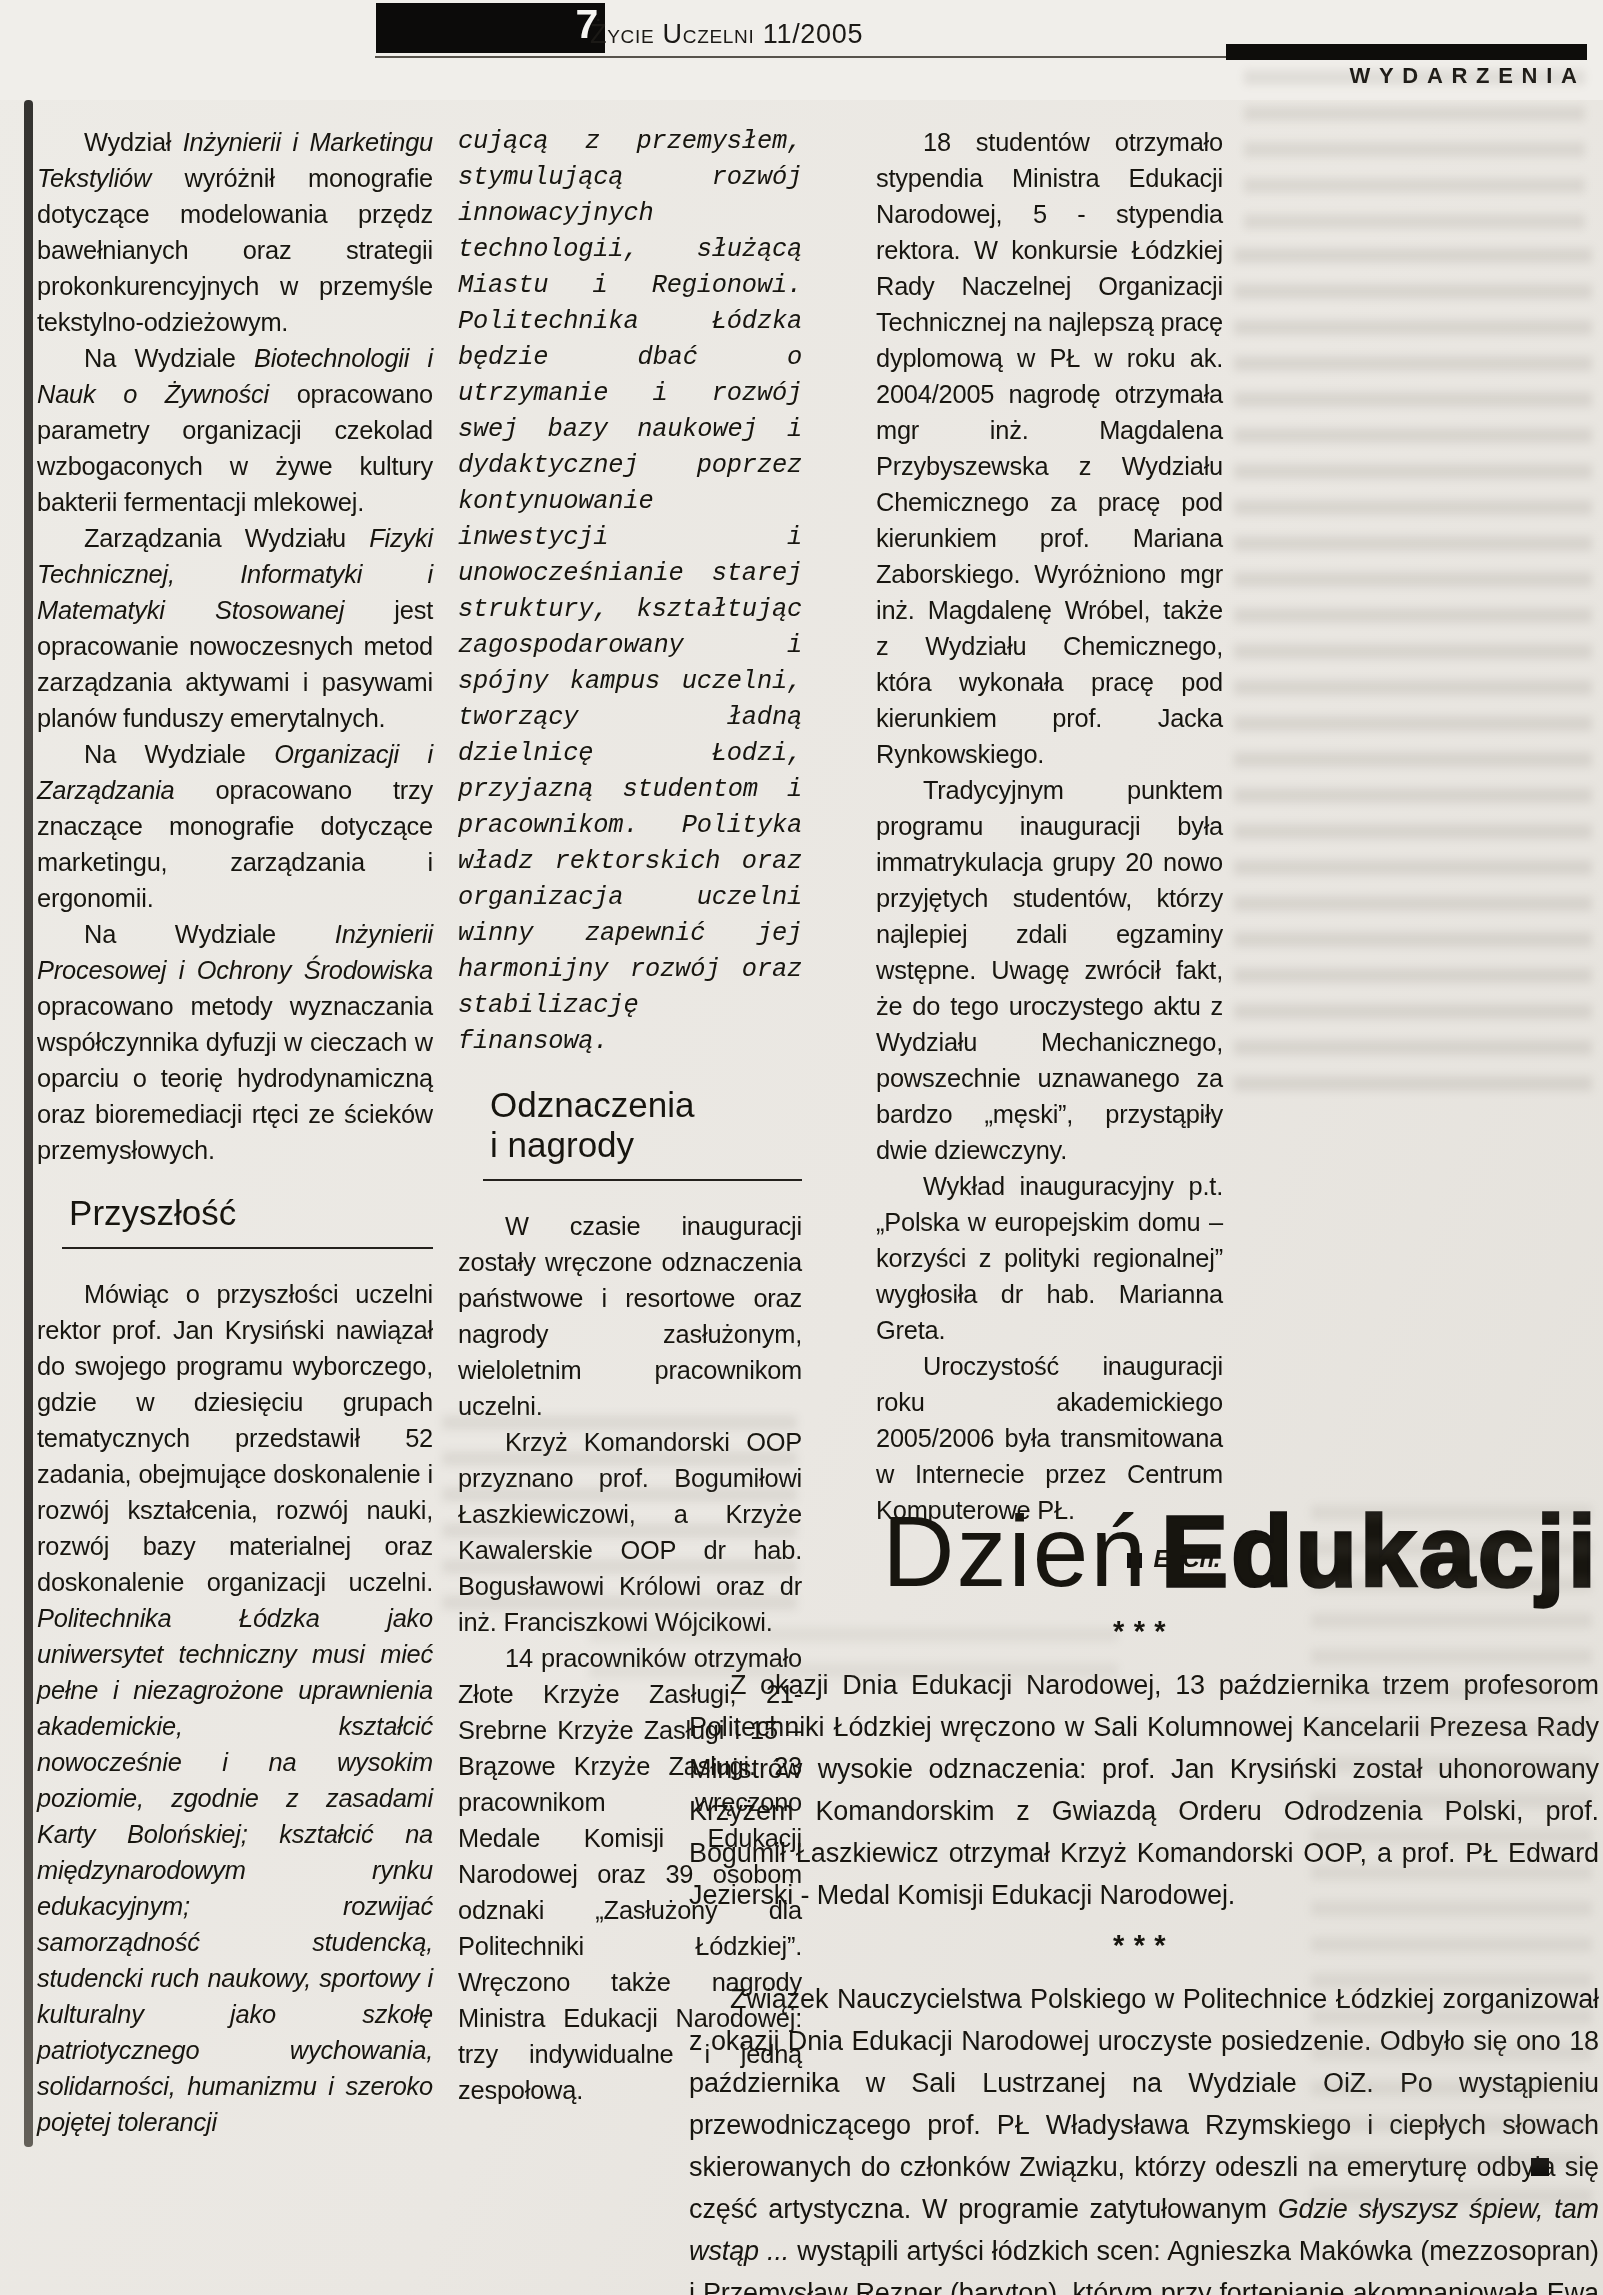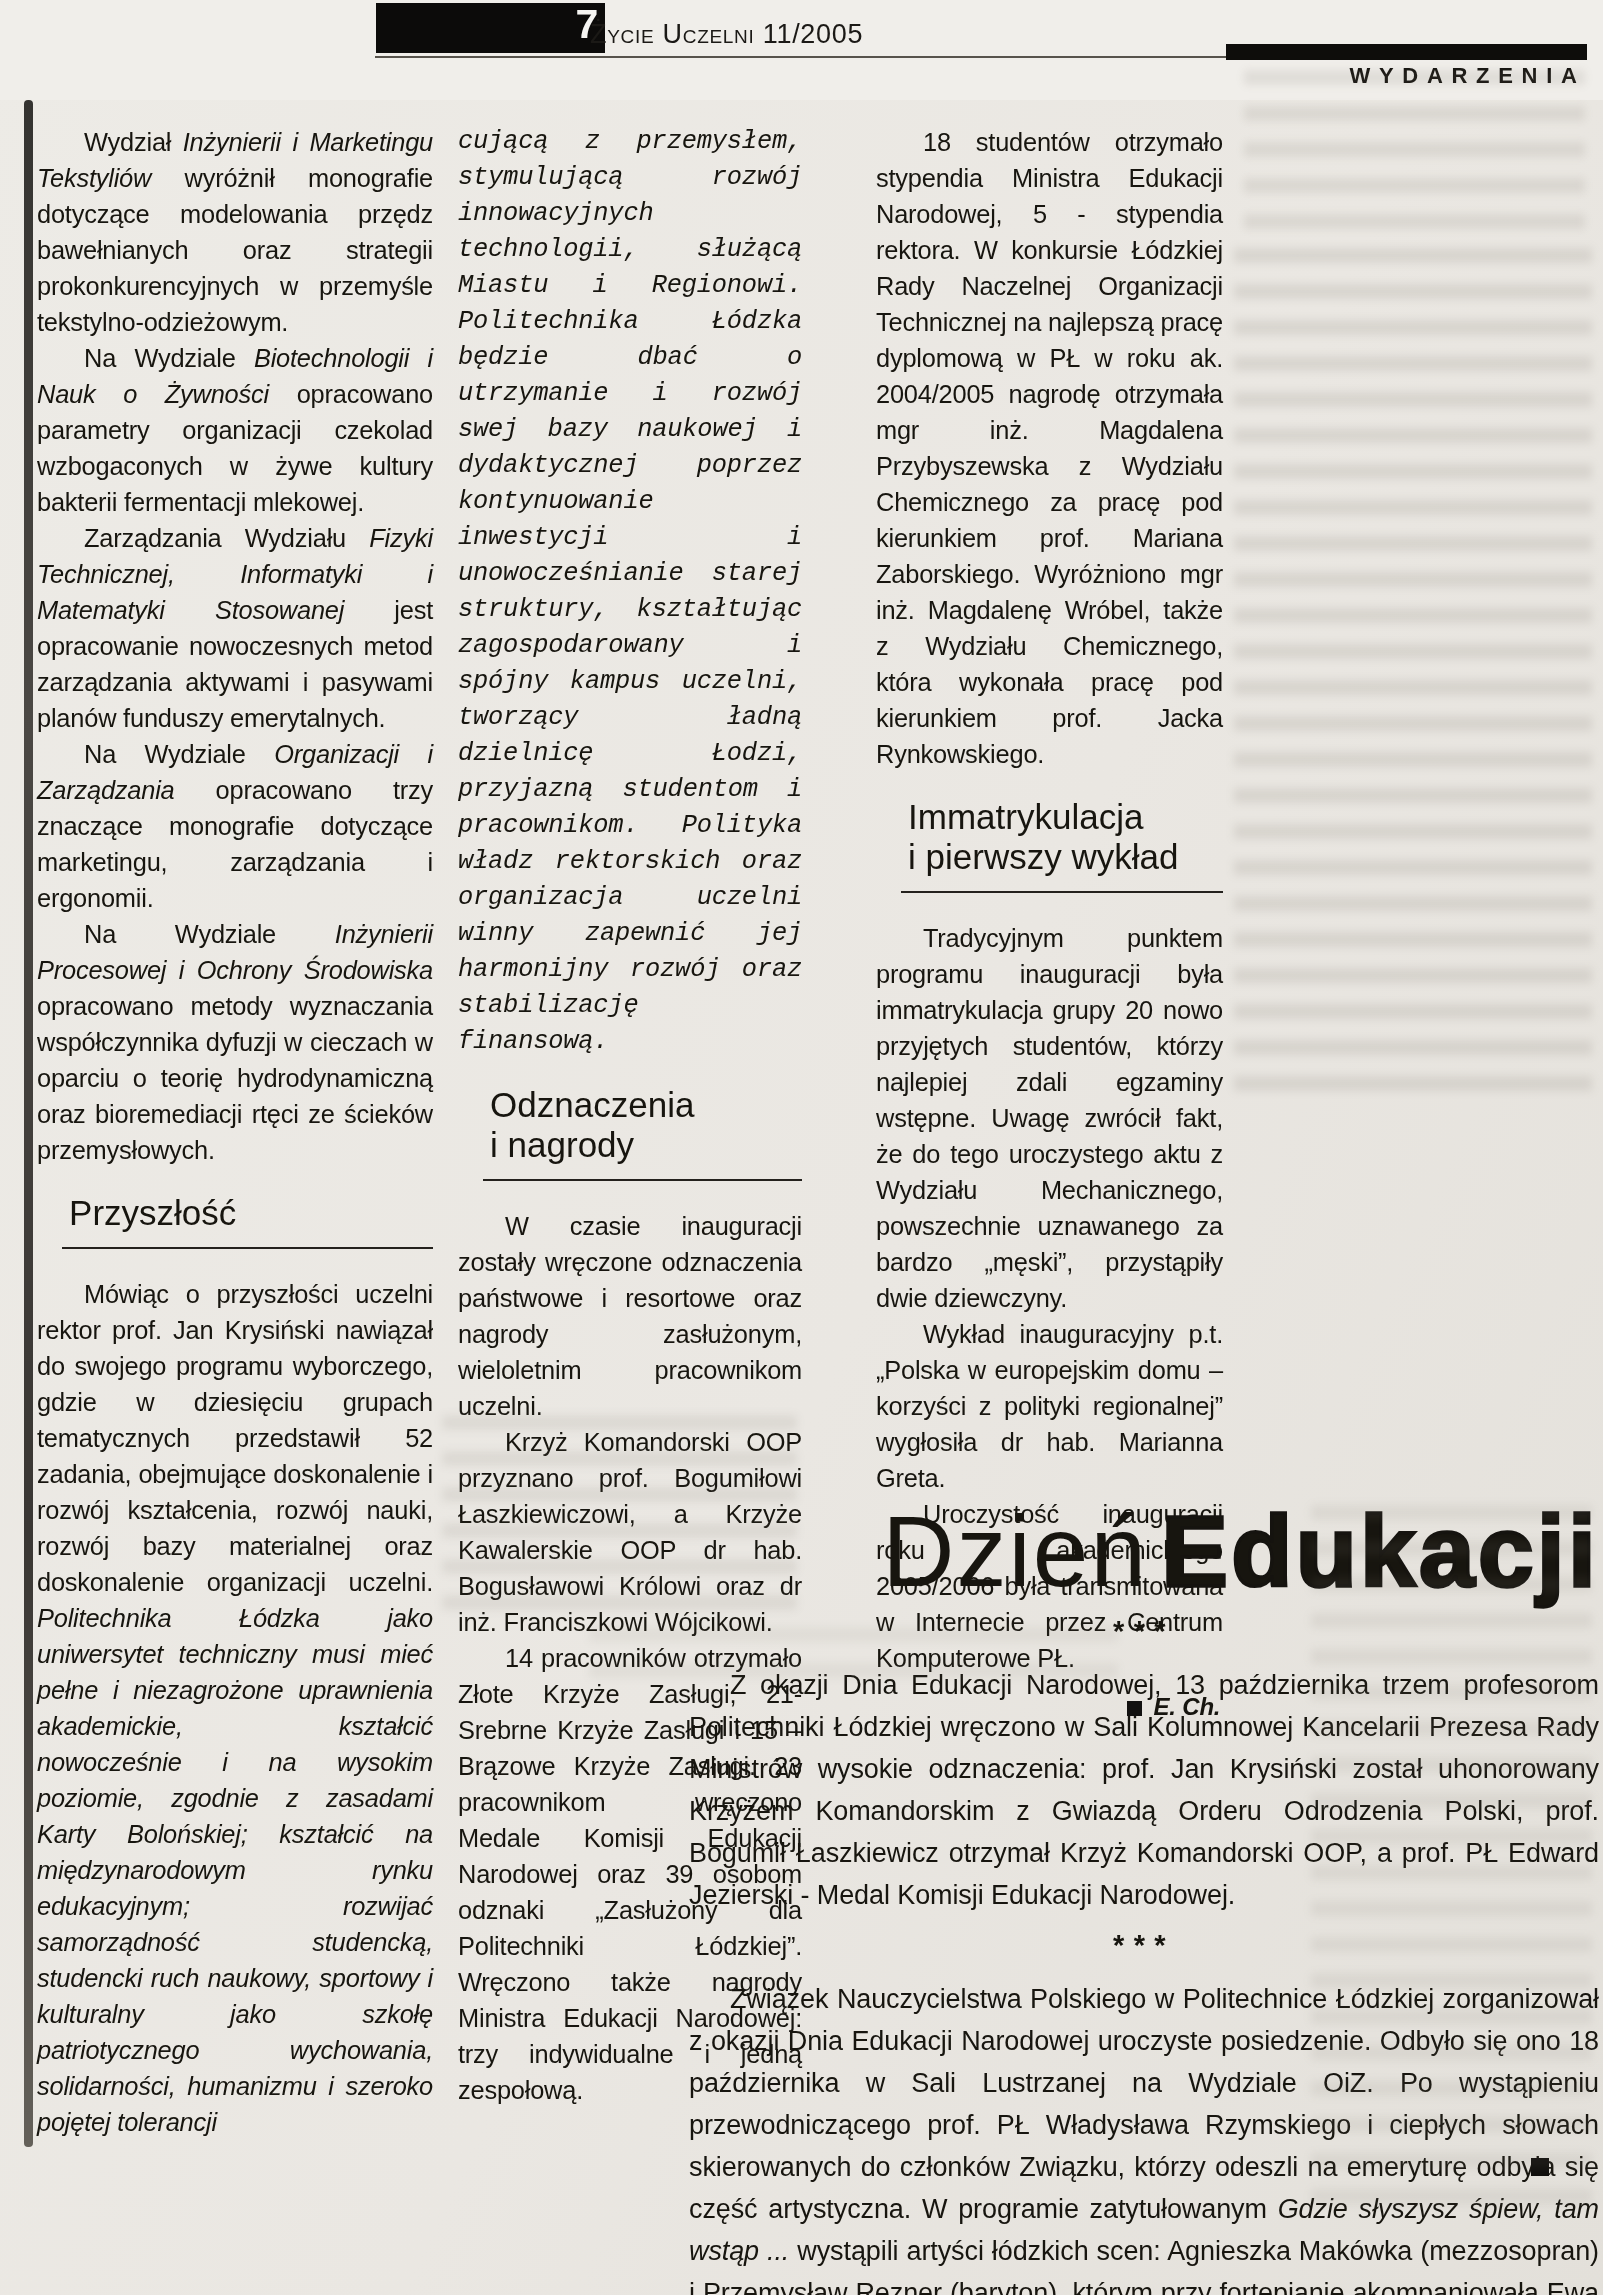--- a/index.html
+++ b/index.html
@@ -97,24 +97,20 @@
         <p class="para"><span>W czasie inauguracji zostały wręczone odznaczenia państwowe i resortowe oraz nagrody zasłużonym, wieloletnim pracownikom uczelni.</span></p>
         <p class="para"><span>Krzyż Komandorski OOP przyznano prof. Bogumiłowi Łaszkiewiczowi, a Krzyże Kawalerskie OOP dr hab. Bogusławowi Królowi oraz dr inż. Franciszkowi Wójcikowi.</span></p>
         <p class="para"><span>14 pracowników otrzymało Złote Krzyże Zasługi, 21- Srebrne Krzyże Zasługi i 15 – Brązowe Krzyże Zasługi. 23 pracownikom wręczono Medale Komisji Edukacji Narodowej oraz 39 osobom odznaki „Zasłużony dla Politechniki Łódzkiej”. Wręczono także nagrody Ministra Edukacji Narodowej: trzy indywidualne i jedną zespołową.</span></p>
       </div>
   </div>
 
   <div class="col" id="col3">
     <div>
         <p class="para"><span>18 studentów otrzymało stypendia Ministra Edukacji Narodowej, 5 - stypendia rektora. W konkursie Łódzkiej Rady Naczelnej Organizacji Technicznej na najlepszą pracę dyplomową w PŁ w roku ak. 2004/2005 nagrodę otrzymała mgr inż. Magdalena Przybyszewska z Wydziału Chemicznego za pracę pod kierunkiem prof. Mariana Zaborskiego. Wyróżniono mgr inż. Magdalenę Wróbel, także z Wydziału Chemicznego, która wykonała pracę pod kierunkiem prof. Jacka Rynkowskiego.</span></p>
       </div>
-    <h2 class="col-h">
-      <span>Immatrykulacja</span><br>
-      <span>i pierwszy wykład</span>
-    </h2>
     <div>
         <p class="para"><span>Tradycyjnym punktem programu inauguracji była immatrykulacja grupy 20 nowo przyjętych studentów, którzy najlepiej zdali egzaminy wstępne. Uwagę zwrócił fakt, że do tego uroczystego aktu z Wydziału Mechanicznego, powszechnie uznawanego za bardzo „męski”, przystąpiły dwie dziewczyny.</span></p>
         <p class="para"><span>Wykład inauguracyjny p.t. „Polska w europejskim domu – korzyści z polityki regionalnej” wygłosiła dr hab. Marianna Greta.</span></p>
         <p class="para"><span>Uroczystość inauguracji roku akademickiego 2005/2006 była transmitowana w Internecie przez Centrum Komputerowe PŁ.</span></p>
       </div>
     <div class="sig">
       <span class="sq"></span><span>E. Ch.</span>
     </div>
   </div>
 

